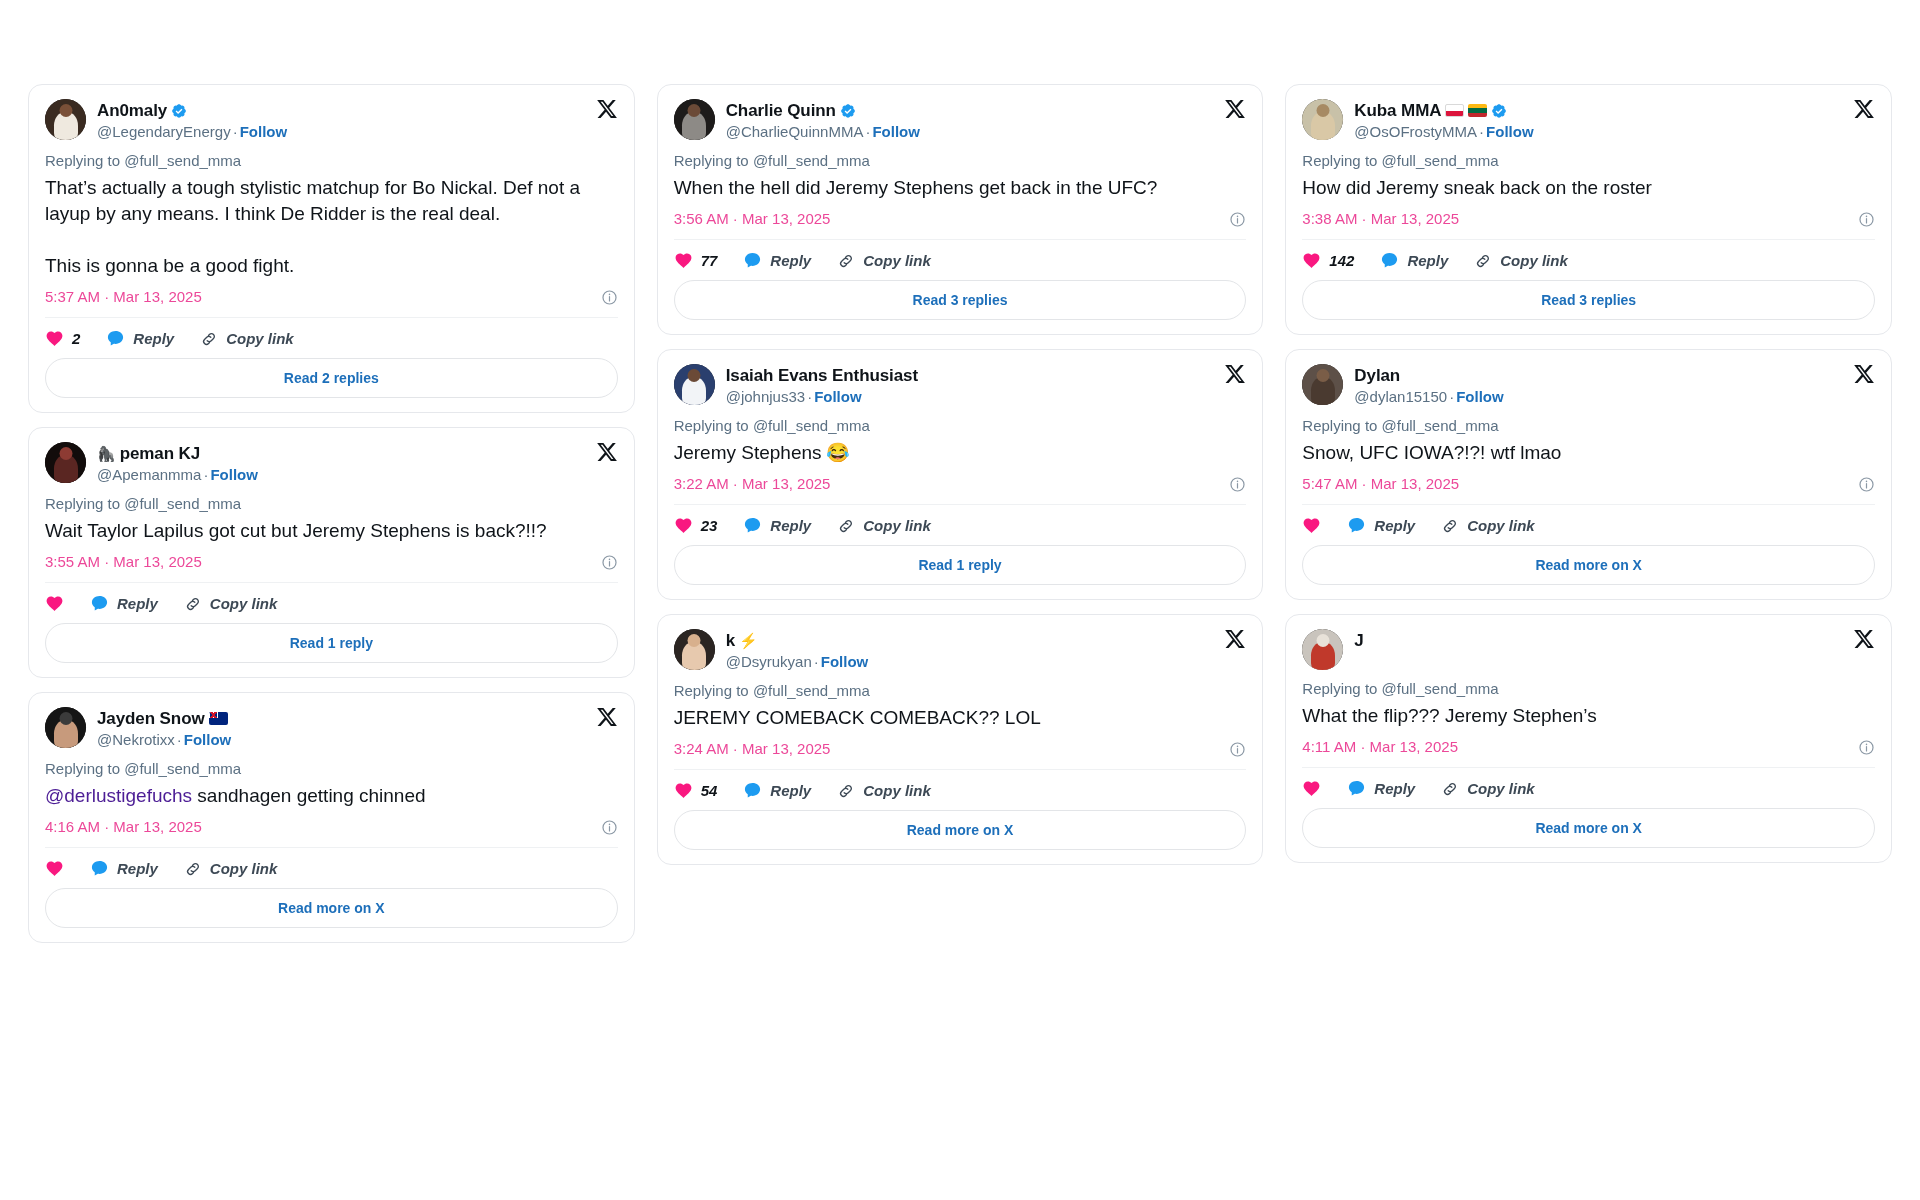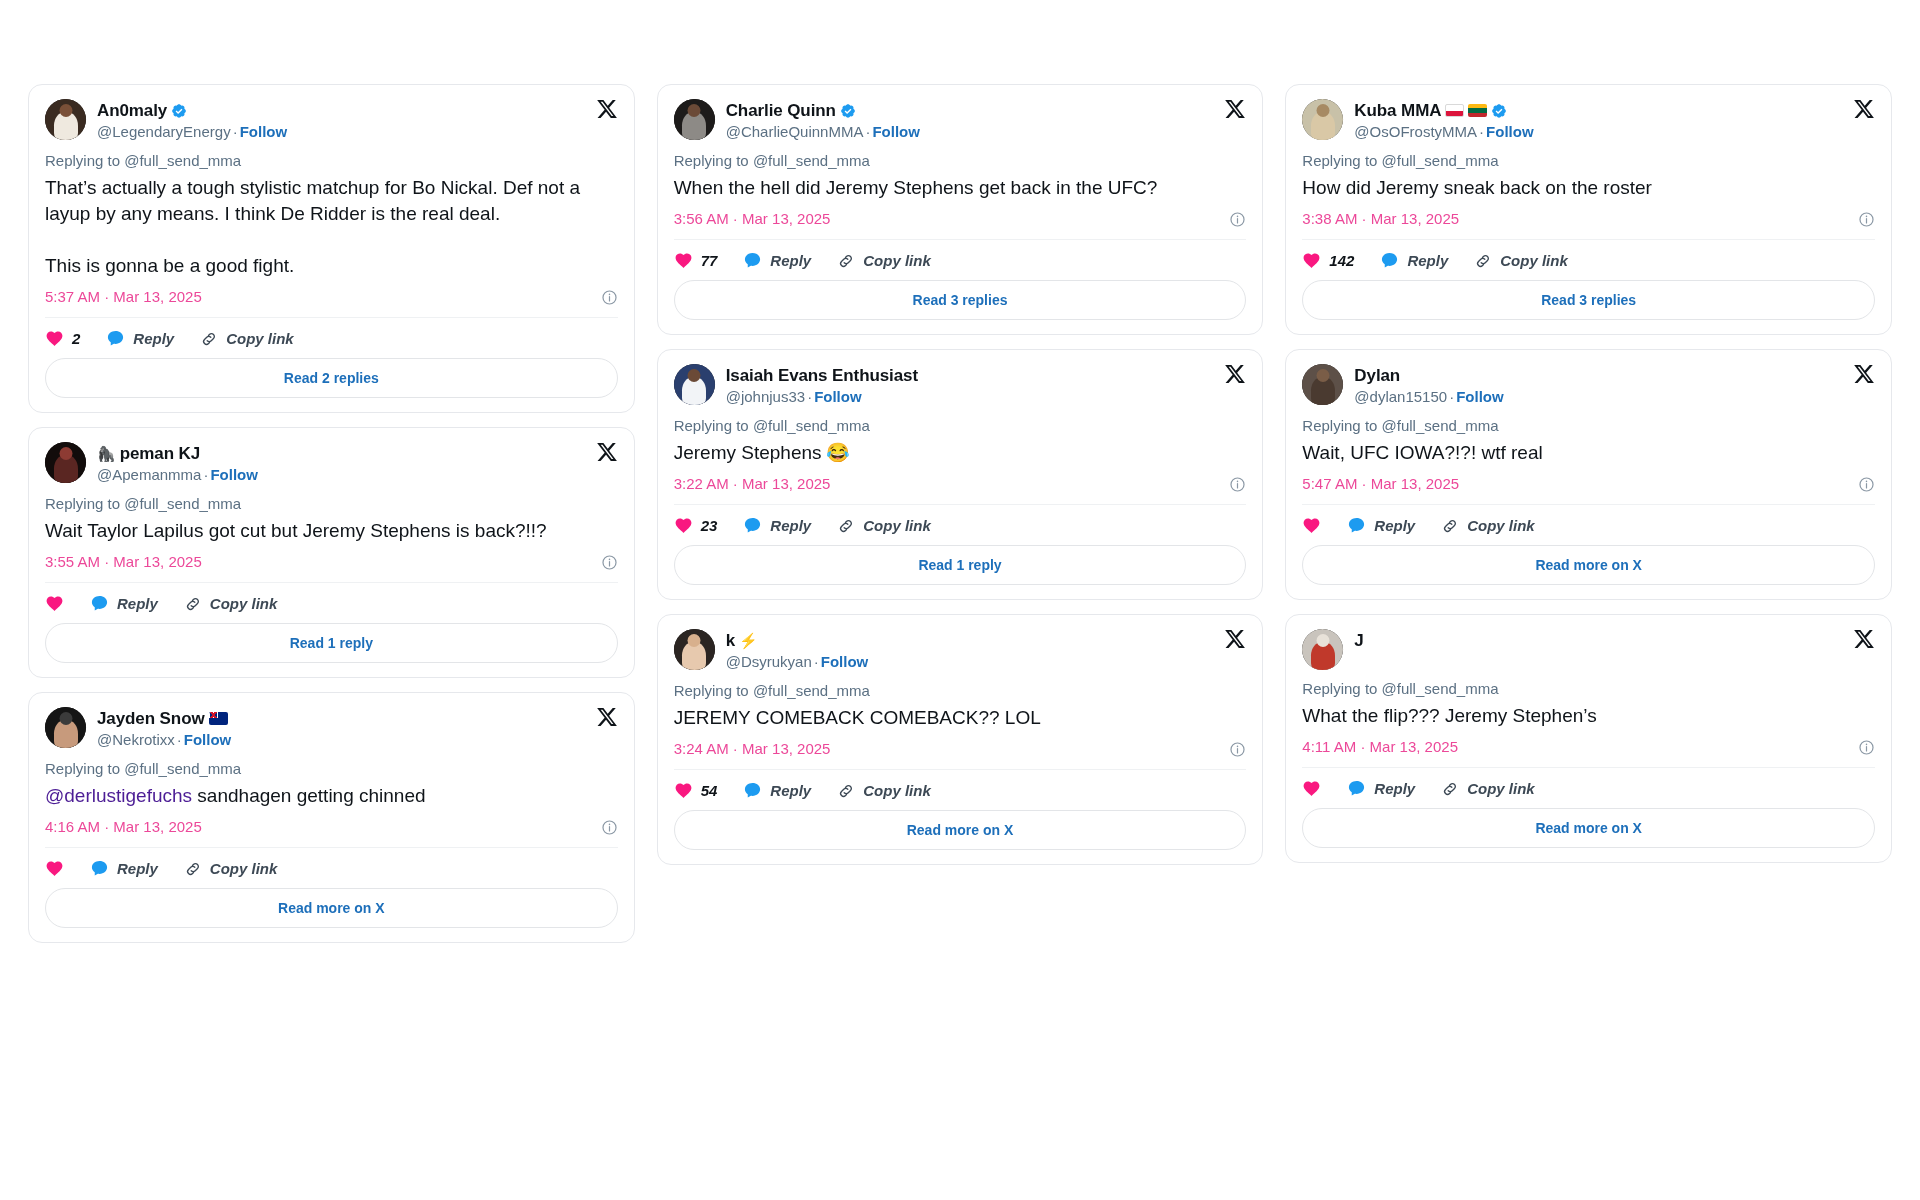--- a/index.html
+++ b/index.html
@@ -670,21 +670,21 @@
             <div class="a-head" style="background:#7a5d47"></div>
           </div>
           <div class="head-text">
             <div class="name-row">
               <span class="dn">Dylan</span>
             </div>
             <div class="handle-row"><span class="handle">@dylan15150</span><span class="dotsep">·</span><span class="follow">Follow</span></div>
           </div>
         </div>
         <div class="replying">Replying to @full_send_mma</div>
-        <div class="tweet-text">Wait, UFC IOWA?!?! wtf real</div>
+        <div class="tweet-text">Snow, UFC IOWA?!?! wtf lmao</div>
         <div class="time-row">
           <span class="timestamp">5:47 AM · Mar 13, 2025</span>
           <span class="info-icon">
             <svg viewBox="0 0 24 24" fill="none" stroke="currentColor" stroke-width="1.7" aria-hidden="true">
               <circle cx="12" cy="12" r="9.2"></circle>
               <path d="M12 10.8v6" stroke-linecap="round"></path>
               <circle cx="12" cy="7.6" r="1.1" fill="currentColor" stroke="none"></circle>
             </svg>
           </span>
         </div>

